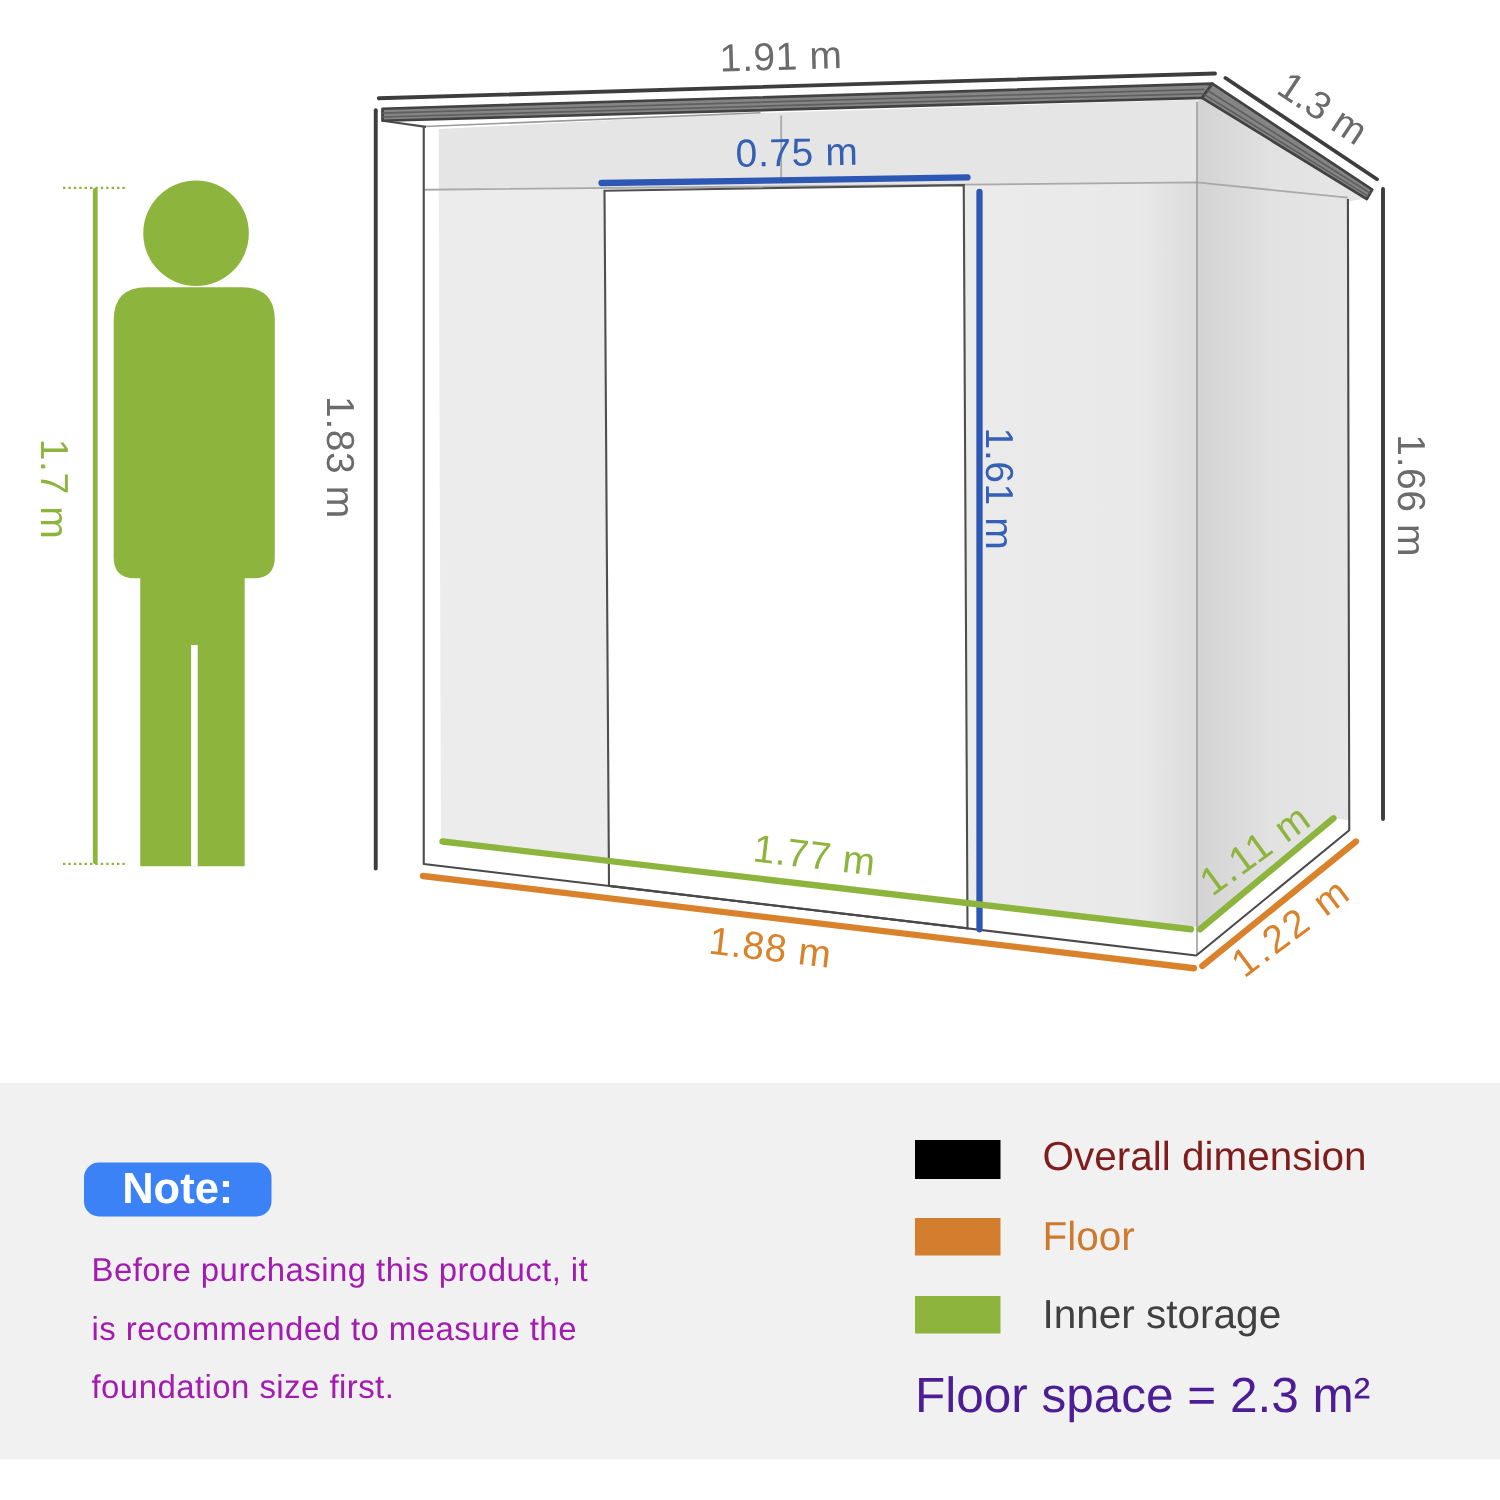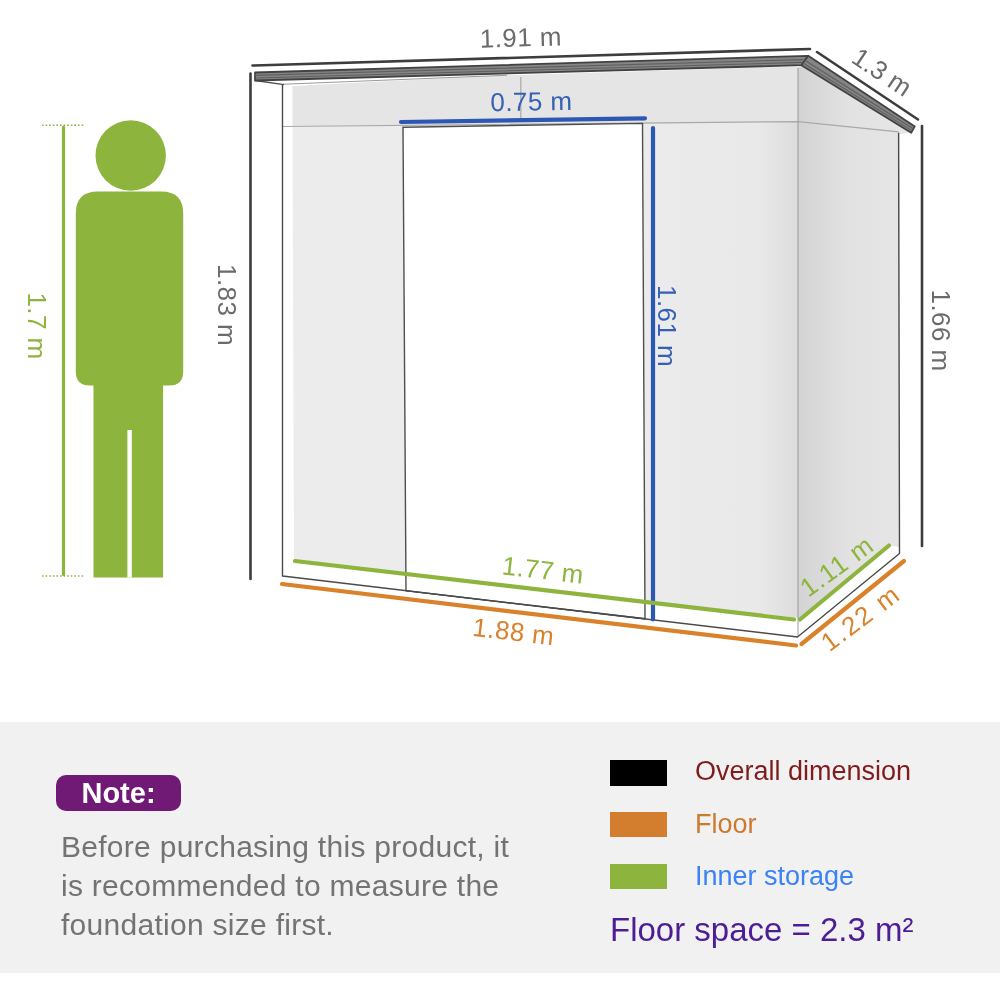--- a/index.html
+++ b/index.html
@@ -111,30 +111,30 @@
 
   <line x1="129.6" y1="430" x2="129.6" y2="577.5" stroke="#ffffff" stroke-width="4.4"></line>
 
   <path d="M75.8,213.5 Q75.8,191.5 97.8,191.5 L161.2,191.5 Q183.2,191.5 183.2,213.5 L183.2,371.5 Q183.2,385.5 169.2,385.5 L89.8,385.5 Q75.8,385.5 75.8,371.5 Z" fill="#8db43c"></path>
 
   <circle cx="130.7" cy="155.5" r="35.2" fill="#8db43c"></circle>
 </svg>
 
 <div class="abs" style="left:0;top:722px;width:1000px;height:251px;background:#f1f1f1;"></div>
 
-<div class="abs" style="left:56px;top:775px;width:125px;height:36px;background:#701a75;border-radius:10px;color:#ffffff;font-size:29px;font-weight:bold;line-height:36px;text-align:center;">Note:</div>
+<div class="abs" style="left:56px;top:775px;width:125px;height:36px;background:#3b82f6;border-radius:10px;color:#ffffff;font-size:29px;font-weight:bold;line-height:36px;text-align:center;">Note:</div>
 
-<div class="abs" style="left:61px;top:827px;width:520px;font-size:30px;line-height:39px;color:#737373;white-space:nowrap;letter-spacing:0.28px;">Before purchasing this product, it<br>is recommended to measure the<br>foundation size first.</div>
+<div class="abs" style="left:61px;top:827px;width:520px;font-size:22px;line-height:39px;color:#a21caf;white-space:nowrap;letter-spacing:0.28px;">Before purchasing this product, it<br>is recommended to measure the<br>foundation size first.</div>
 
 <div class="abs" style="left:610px;top:760px;width:57px;height:26px;background:#000000;"></div>
 
 <div class="abs" style="left:695px;top:757px;font-size:27px;line-height:28px;color:#7f1d1d;">Overall dimension</div>
 
 <div class="abs" style="left:610px;top:812px;width:57px;height:25px;background:#d27e2e;"></div>
 
 <div class="abs" style="left:695px;top:810px;font-size:27px;line-height:28px;color:#cd7a2e;text-align:right;">Floor</div>
 
 <div class="abs" style="left:610px;top:864px;width:57px;height:25px;background:#8db43c;"></div>
 
-<div class="abs" style="left:695px;top:862px;font-size:27px;line-height:28px;color:#3b82f6;">Inner storage</div>
+<div class="abs" style="left:695px;top:862px;font-size:27px;line-height:28px;color:#404040;">Inner storage</div>
 
 <div class="abs" style="left:610px;top:913px;font-size:33px;line-height:34px;color:#4c1d95;">Floor space = 2.3 m²</div>
 </div>
 
 </body></html>

